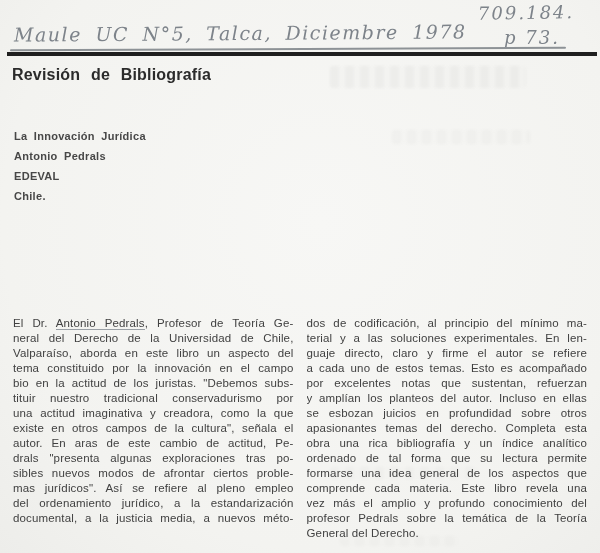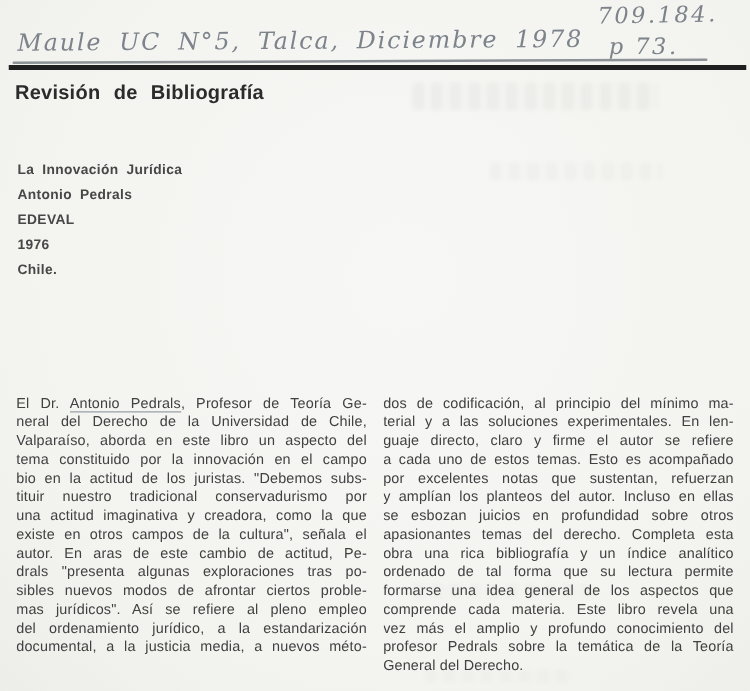--- a/index.html
+++ b/index.html
@@ -16,21 +16,21 @@
   
   .hand{
     position:absolute;
     font-family:"DejaVu Serif", serif;
     font-style:italic;
     color:#7d838a;
     white-space:nowrap;
   }
   .hand-catalog{ top:2px; left:478px; font-size:18px; letter-spacing:2px; transform:rotate(-1deg); }
   .hand-source{ top:22px; left:14px; font-size:19px; letter-spacing:1.5px; word-spacing:6px; transform:rotate(-0.4deg); }
-  .hand-pageref{ top:27px; left:487px; font-size:18px; letter-spacing:2px; }
+  .hand-pageref{ top:27px; left:504px; font-size:18px; letter-spacing:2px; }
   .hand-underline{
     position:absolute; top:48px; left:10px; width:556px; height:2px;
     background:#8d9296; transform:rotate(-0.25deg); border-radius:2px;
   }
 
   
   .top-rule{ position:absolute; top:52px; left:7px; width:590px; height:4px; background:#1f1f1f; }
   .page-title{
     position:absolute; top:66px; left:12px;
     font-size:16px; font-weight:bold; color:#2b2b2b;
@@ -90,21 +90,20 @@
 
   <div class="ghost ghost-a"></div>
   <div class="ghost ghost-b"></div>
   <div class="ghost ghost-c"></div>
   <div class="ghost ghost-d"></div>
 
   <div class="meta">
     <div>La Innovación Jurídica</div>
     <div>Antonio Pedrals</div>
     <div>EDEVAL</div>
-    <div>1976</div>
     <div>Chile.</div>
   </div>
 
   <div class="columns">
     <div class="col">
         <div class="bodyline">El Dr. <span class="pen-underline">Antonio Pedrals</span>, Profesor de Teoría Ge-</div>
         <div class="bodyline">neral del Derecho de la Universidad de Chile,</div>
         <div class="bodyline">Valparaíso, aborda en este libro un aspecto del</div>
         <div class="bodyline">tema constituido por la innovación en el campo</div>
         <div class="bodyline">bio en la actitud de los juristas. "Debemos subs-</div>

